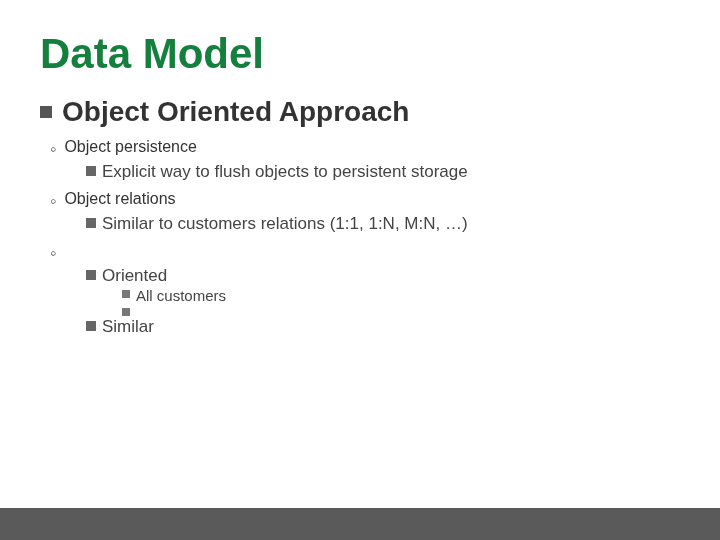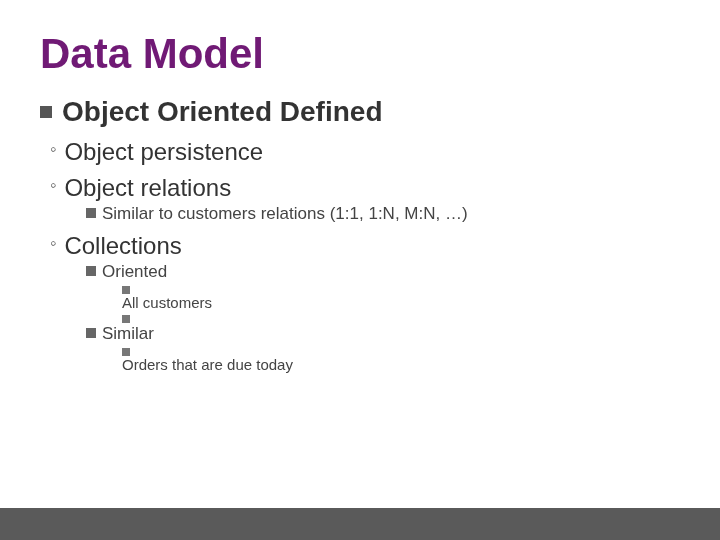--- a/index.html
+++ b/index.html
@@ -17,21 +17,21 @@
       width: 720px;
       height: 540px;
       background: #ffffff;
       padding: 30px 40px 20px 40px;
       position: relative;
     }
 
     .slide-title {
       font-size: 42px;
       font-weight: bold;
-      color: #701a75;
+      color: #15803d;
       margin-bottom: 18px;
       font-family: 'Arial', sans-serif;
     }
 
     .section-heading {
       font-size: 28px;
       font-weight: bold;
       color: #333333;
       margin-bottom: 10px;
       display: flex;
@@ -61,21 +61,21 @@
 
     .level1-bullet {
       font-size: 18px;
       color: #555555;
       margin-right: 8px;
       margin-top: 1px;
       flex-shrink: 0;
     }
 
     .level1-text {
-      font-size: 24px;
+      font-size: 16px;
       color: #333333;
       font-weight: normal;
     }
 
     .level2-item {
       display: flex;
       align-items: flex-start;
       padding-left: 36px;
       margin-bottom: 1px;
     }
@@ -93,21 +93,20 @@
       margin-right: 6px;
       margin-top: 4px;
       flex-shrink: 0;
     }
 
     .level3-item {
       display: flex;
       align-items: flex-start;
       padding-left: 72px;
       margin-bottom: 1px;
-      flex-direction: column;
     }
 
     .level3-text {
       font-size: 15px;
       color: #444444;
     }
 
     .level3-bullet {
       display: inline-block;
       width: 8px;
@@ -154,61 +153,60 @@
   </style>
 </head>
 <body>
 
 <div class="slide">
 
   <div class="slide-title">Data Model</div>
 
   <div class="section-heading">
     <span class="bullet-square"></span>
-    <span>Object Oriented Defined</span>
+    <span>Object Oriented Approach</span>
   </div>
 
   <div class="content-area">
 
     <div class="level1-item">
       <span class="level1-bullet">◦</span>
       <span class="level1-text">Object persistence</span>
     </div>
+    <div class="level2-item">
+      <span class="square-bullet"></span>
+      <span class="level2-text">Explicit way to flush objects to persistent storage</span>
+    </div>
 
     <div class="level1-item">
       <span class="level1-bullet">◦</span>
       <span class="level1-text">Object relations</span>
     </div>
     <div class="level2-item">
       <span class="square-bullet"></span>
       <span class="level2-text">Similar to customers relations (1:1, 1:N, M:N, …)</span>
     </div>
 
     <div class="level1-item">
       <span class="level1-bullet">◦</span>
-      <span class="level1-text">Collections</span>
     </div>
     <div class="level2-item">
       <span class="square-bullet"></span>
       <span class="level2-text">Oriented</span>
     </div>
     <div class="level3-item">
       <span class="level3-bullet"></span>
       <span class="level3-text">All customers</span>
     </div>
     <div class="level3-item">
       <span class="level3-bullet"></span>
     </div>
     <div class="level2-item">
       <span class="square-bullet"></span>
       <span class="level2-text">Similar</span>
-    </div>
-    <div class="level3-item">
-      <span class="level3-bullet"></span>
-      <span class="level3-text">Orders that are due today</span>
     </div>
 
   </div>
 
   <div class="footer">
     <span class="footer-text">
       <span>by Martin Kruliš (v2.0)</span>
       &nbsp;&nbsp;&nbsp;
       <span>14. 3. 2019</span>
     </span>

